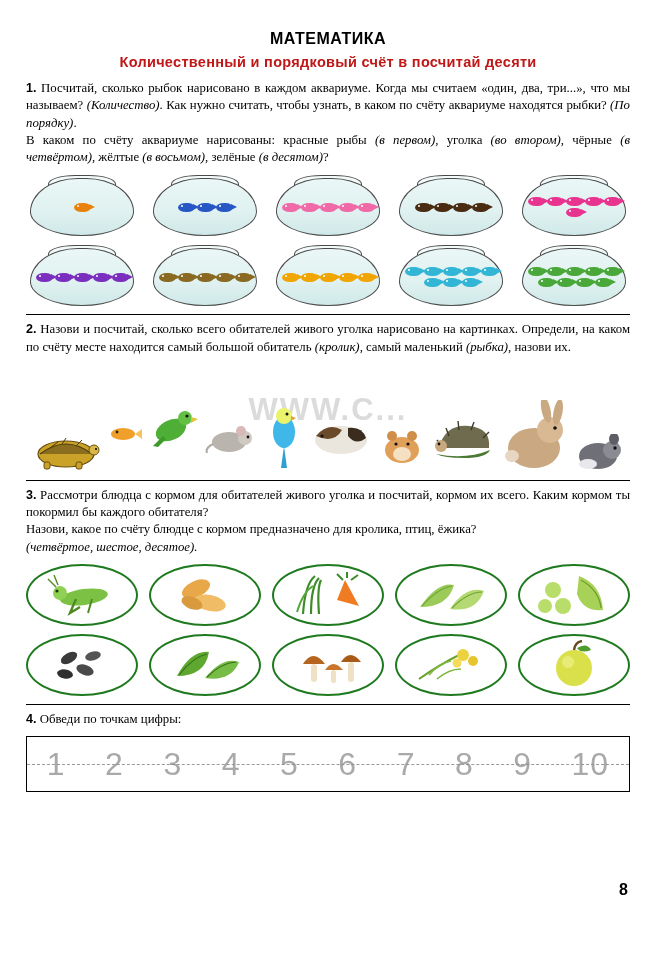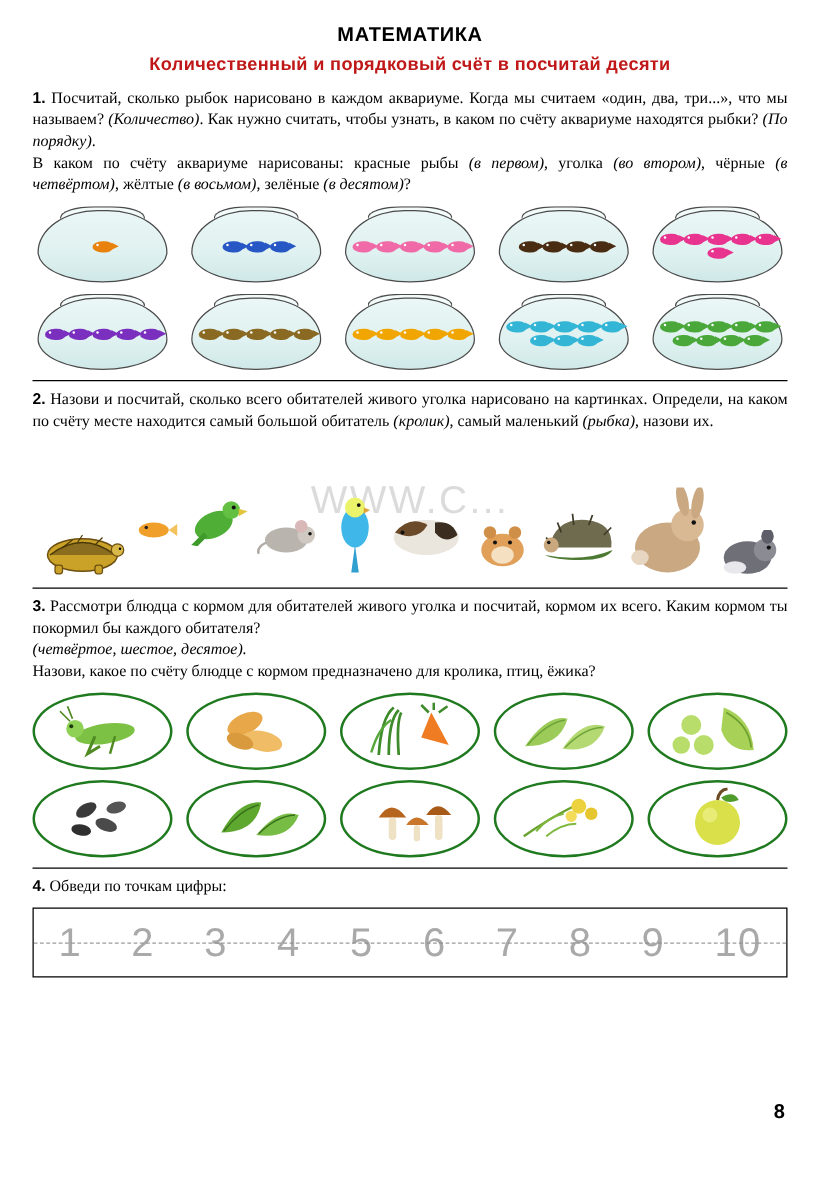--- a/index.html
+++ b/index.html
@@ -8,21 +8,21 @@
     width: 656px; height: 960px;
     background:#ffffff;
     font-family:"Liberation Serif", serif;
     color:#000;
     position:relative;
     overflow:hidden;
   }
   .page {
     position:relative;
     width:656px; height:913px;
-    padding: 16px 26px 0 26px;
+    padding: 26px 26px 0 26px;
   }
   .title {
     text-align:center;
     font-family:"Liberation Sans", sans-serif;
     font-weight:bold;
     font-size:16px;
     letter-spacing:0.5px;
     margin: 4px 0 2px 0;
   }
   .subtitle {
@@ -87,21 +87,21 @@
     height:110px;
     margin-top:6px;
     display:flex; align-items:flex-end; justify-content:space-between;
     padding:0 6px;
   }
   .animal { position:relative; text-align:center; }
   .watermark{
     position:absolute; left:0; right:0; top:30px;
     text-align:center;
     font-family:"Liberation Sans", sans-serif;
-    font-size:31px; font-weight:normal;
+    font-size:31px; font-weight:bold;
     color:rgba(190,190,190,0.55);
     letter-spacing:2px;
     pointer-events:none;
     white-space:nowrap;
   }
 
   
   .saucer-row { display:flex; justify-content:space-between; margin-top:8px;}
   .saucer {
     width:112px; height:62px;
@@ -394,22 +394,22 @@
       </svg>
     </div>
   </div>
 
   <hr class="rule">
 
   <div class="task">
     <b>3.</b>
     <span>Рассмотри блюдца с кормом для обитателей живого уголка и посчитай, кормом их всего. Каким кормом ты покормил бы каждого обитателя?</span>
   </div>
+  <div class="task">Назови, какое по счёту блюдце с кормом предназначено для кролика, птиц, ёжика?</div>
   <div class="task it">(четвёртое, шестое, десятое).</div>
-  <div class="task">Назови, какое по счёту блюдце с кормом предназначено для кролика, птиц, ёжика?</div>
 
   <div class="saucer-row">
     <div class="saucer">
         <div class="inner">
       <svg width="80" height="44" viewBox="0 0 80 44">
         <ellipse cx="42" cy="24" rx="24" ry="8" transform="rotate(-8 42 24)" fill="#7cc143"></ellipse>
         <circle cx="18" cy="20" r="7" fill="#8fd155"></circle>
         <path d="M14 14 l-8 -8 M16 12 l-4 -10" stroke="#4f8a22" stroke-width="1.4"></path>
         <path d="M34 26 l-6 14 10 -6" stroke="#4f8a22" stroke-width="2.4" fill="none"></path>
         <path d="M50 26 l-4 14" stroke="#4f8a22" stroke-width="2" fill="none"></path>

